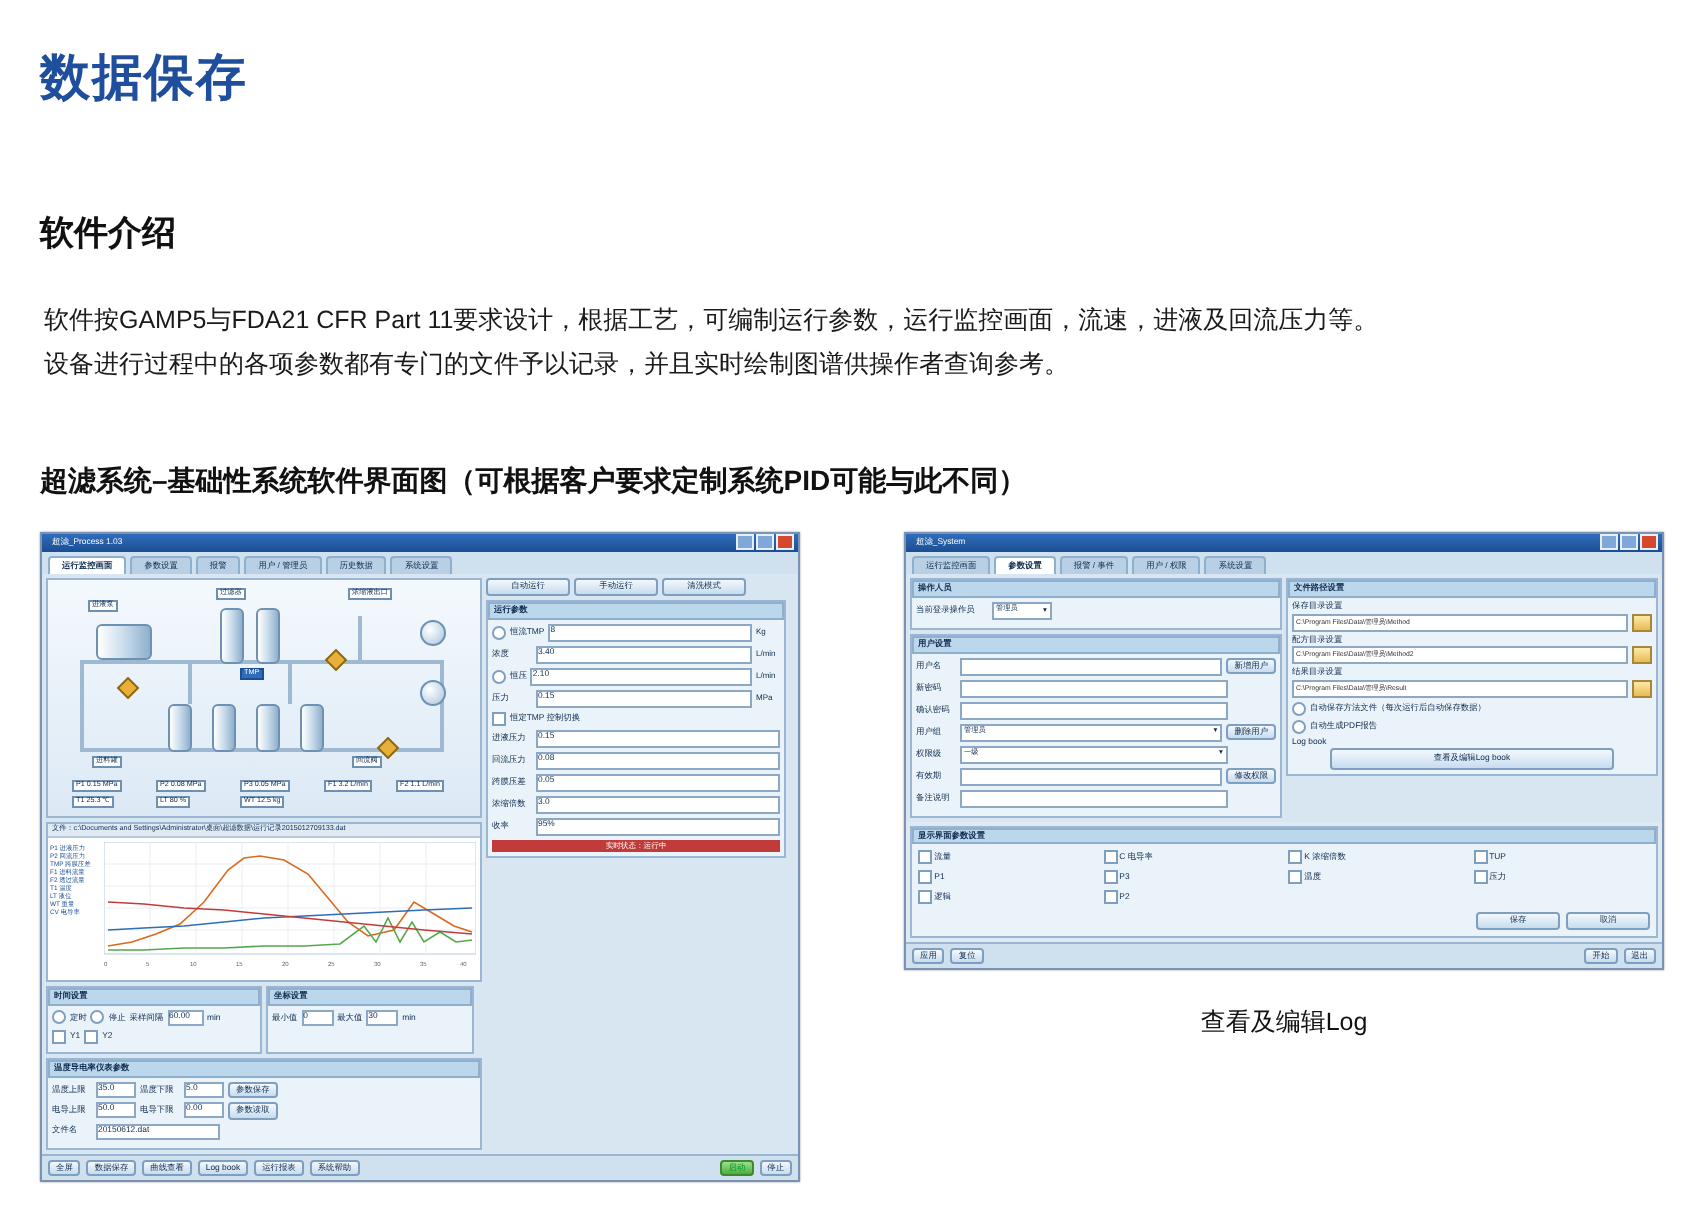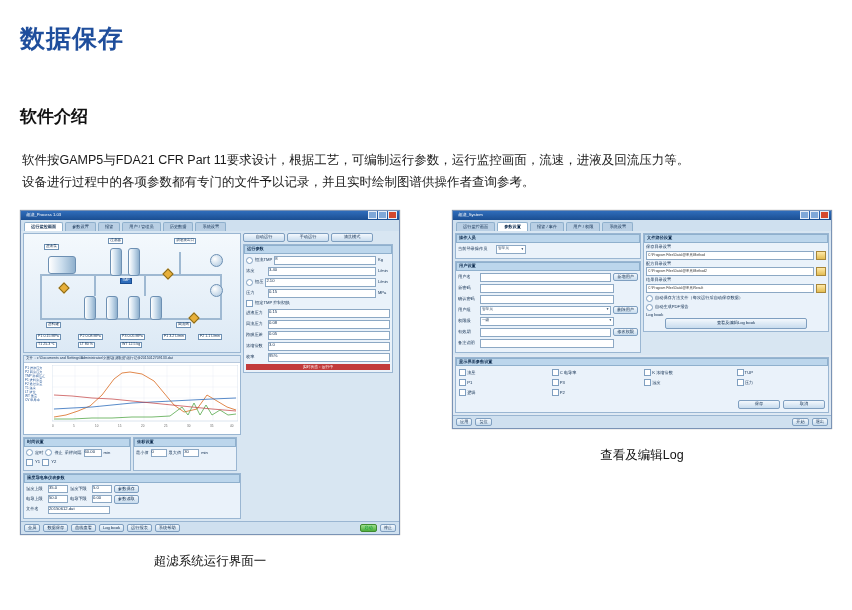--- a/index.html
+++ b/index.html
@@ -277,20 +277,21 @@
 
   <h1 class="main-title">数据保存</h1>
 
   <h2 class="section-title">软件介绍</h2>
 
   <div class="intro">
     <div>软件按GAMP5与FDA21 CFR  Part 11要求设计，根据工艺，可编制运行参数，运行监控画面，流速，进液及回流压力等。</div>
     <div>设备进行过程中的各项参数都有专门的文件予以记录，并且实时绘制图谱供操作者查询参考。</div>
   </div>
 
+  <h3 class="sub-title">超滤系统–基础性系统软件界面图（可根据客户要求定制系统PID可能与此不同）</h3>
 
   <div class="screens">
 
     <div class="screen-wrap">
       <div class="win">
 
         <div class="titlebar">
           <span class="tb-title">超滤_Process 1.03</span>
           <span class="tb-btns">
             <span class="tb-btn"></span>

